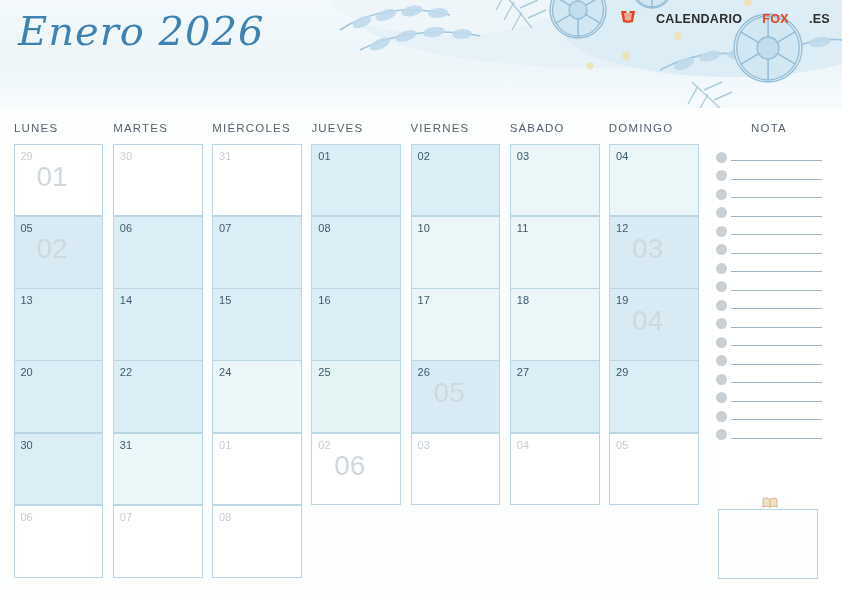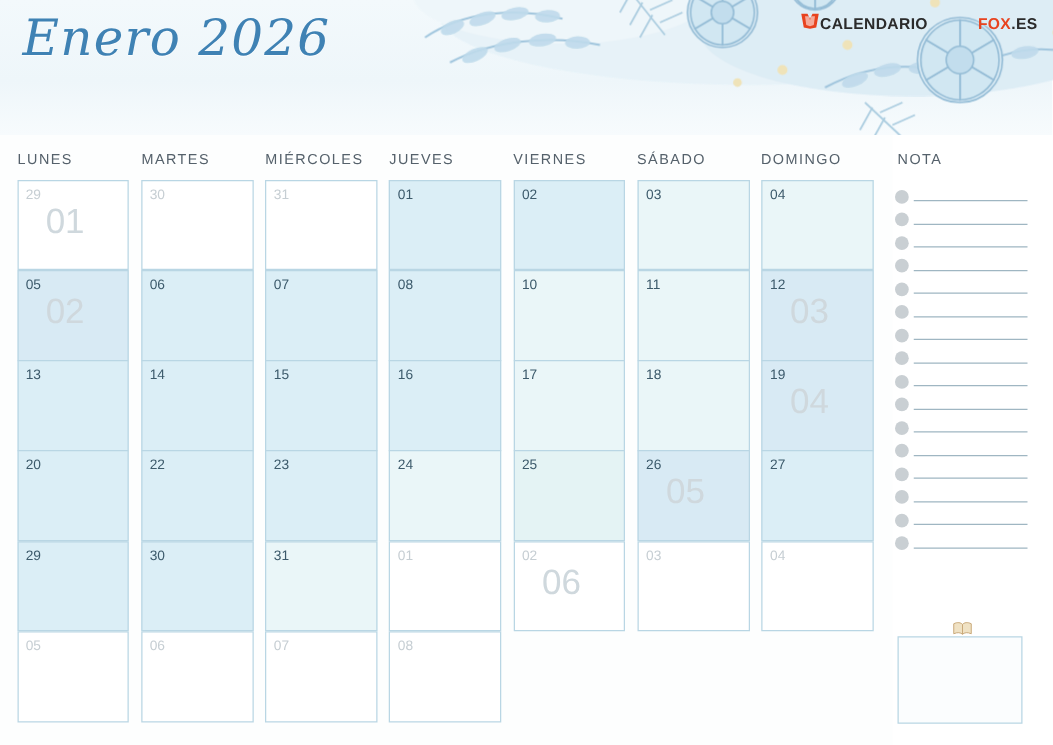--- a/index.html
+++ b/index.html
@@ -38,27 +38,27 @@
     font-size: 40px;
     letter-spacing: 1px;
     color: #3f82b4;
     text-shadow: 0 1px 0 rgba(255,255,255,.7);
   }
   #brand {
     position: absolute;
     right: 12px; top: 10px;
     display: flex;
     align-items: center;
-    gap: 0;
+    gap: 20px;
     font-size: 12.5px;
     font-weight: bold;
     letter-spacing: .3px;
   }
   #brand .b1 { color:#2b2b2b; }
-  #brand .b2 { color:#e8431f;margin-left:40px; }
+  #brand .b2 { color:#e8431f; }
   #brand .b3 { color:#2b2b2b; }
 
   
   #weekday-row {
     position: absolute;
     left: 14px; top: 122px;
     width: 694px; height: 20px;
     display: grid;
     grid-template-columns: repeat(7, 99.14px);
   }
@@ -101,20 +101,21 @@
   .t-blue2 { background: #dbeef6; }
   .t-mint  { background: #e4f3f4; }
   .t-pale  { background: #eaf6f8; }
   .t-white { background: #ffffff; }
 
   
   #note-title {
     position: absolute;
     left: 718px; top: 122px;
     width: 102px;
+    text-align: center;
     font-size: 11.5px;
     letter-spacing: 1.2px;
     color: #55616b;
   }
   #note-lines {
     position: absolute;
     left: 716px; top: 148px;
     width: 106px;
   }
   .note-line {
@@ -328,23 +329,20 @@
       <div class="cell t-blue">
         <div class="daynum">19</div>
         <div class="weeknum">04</div>
       </div>
       <div class="cell t-blue2">
         <div class="daynum">20</div>
       </div>
       <div class="cell t-blue2">
         <div class="daynum">22</div>
       </div>
-      <div class="cell t-blue2">
-        <div class="daynum">23</div>
-      </div>
       <div class="cell t-pale">
         <div class="daynum">24</div>
       </div>
       <div class="cell t-mint">
         <div class="daynum">25</div>
       </div>
       <div class="cell t-blue">
         <div class="daynum">26</div>
         <div class="weeknum">05</div>
       </div>

